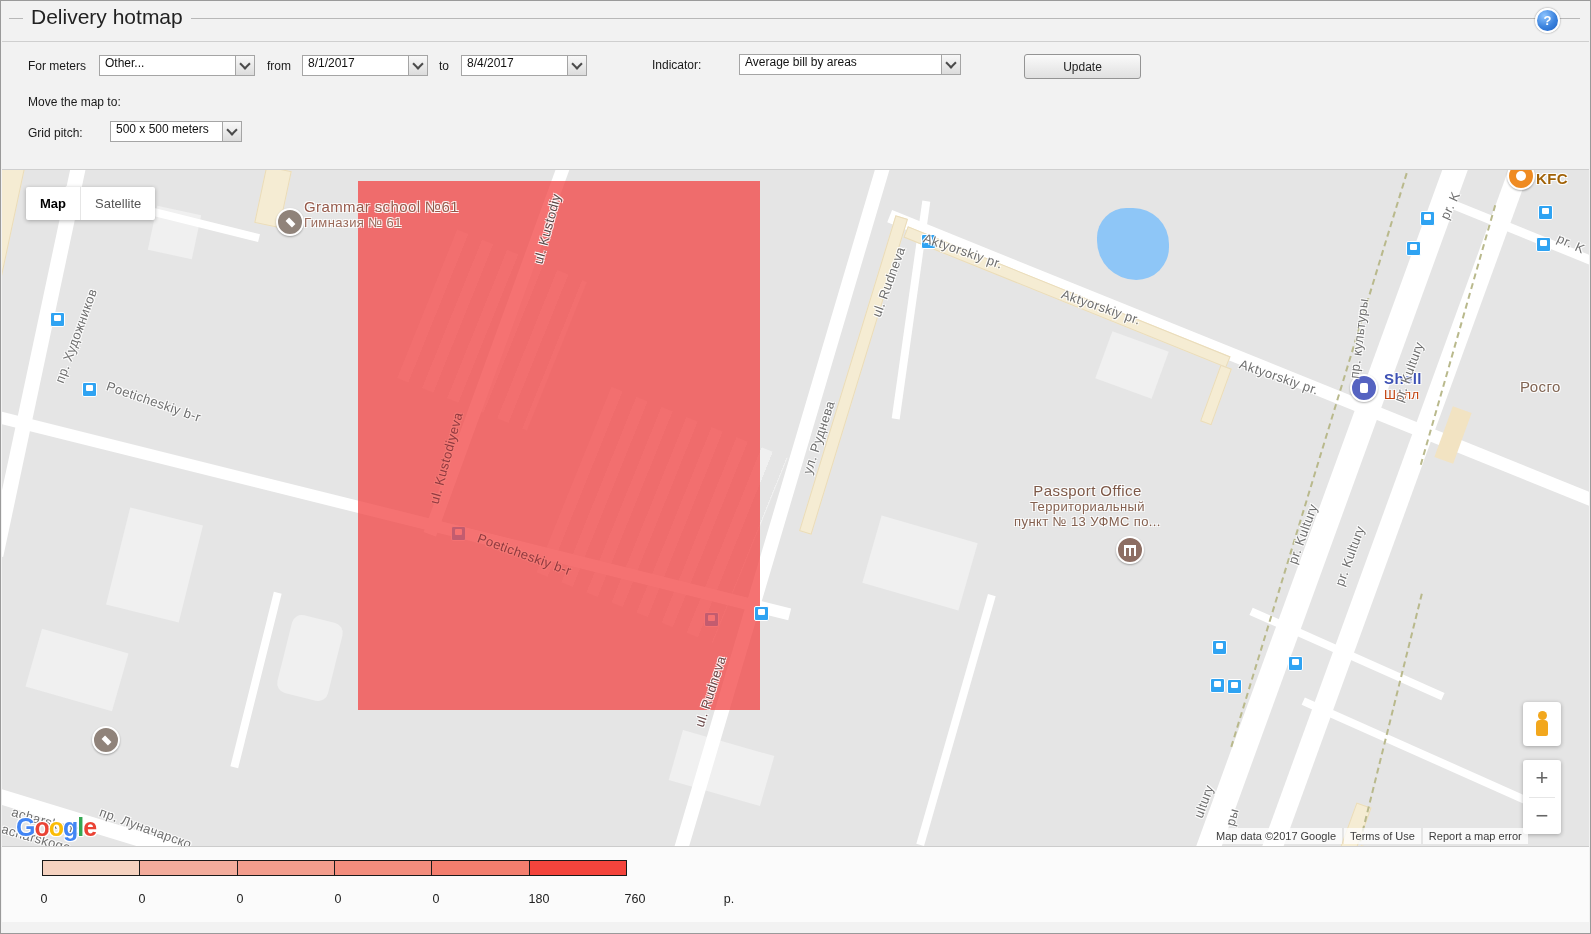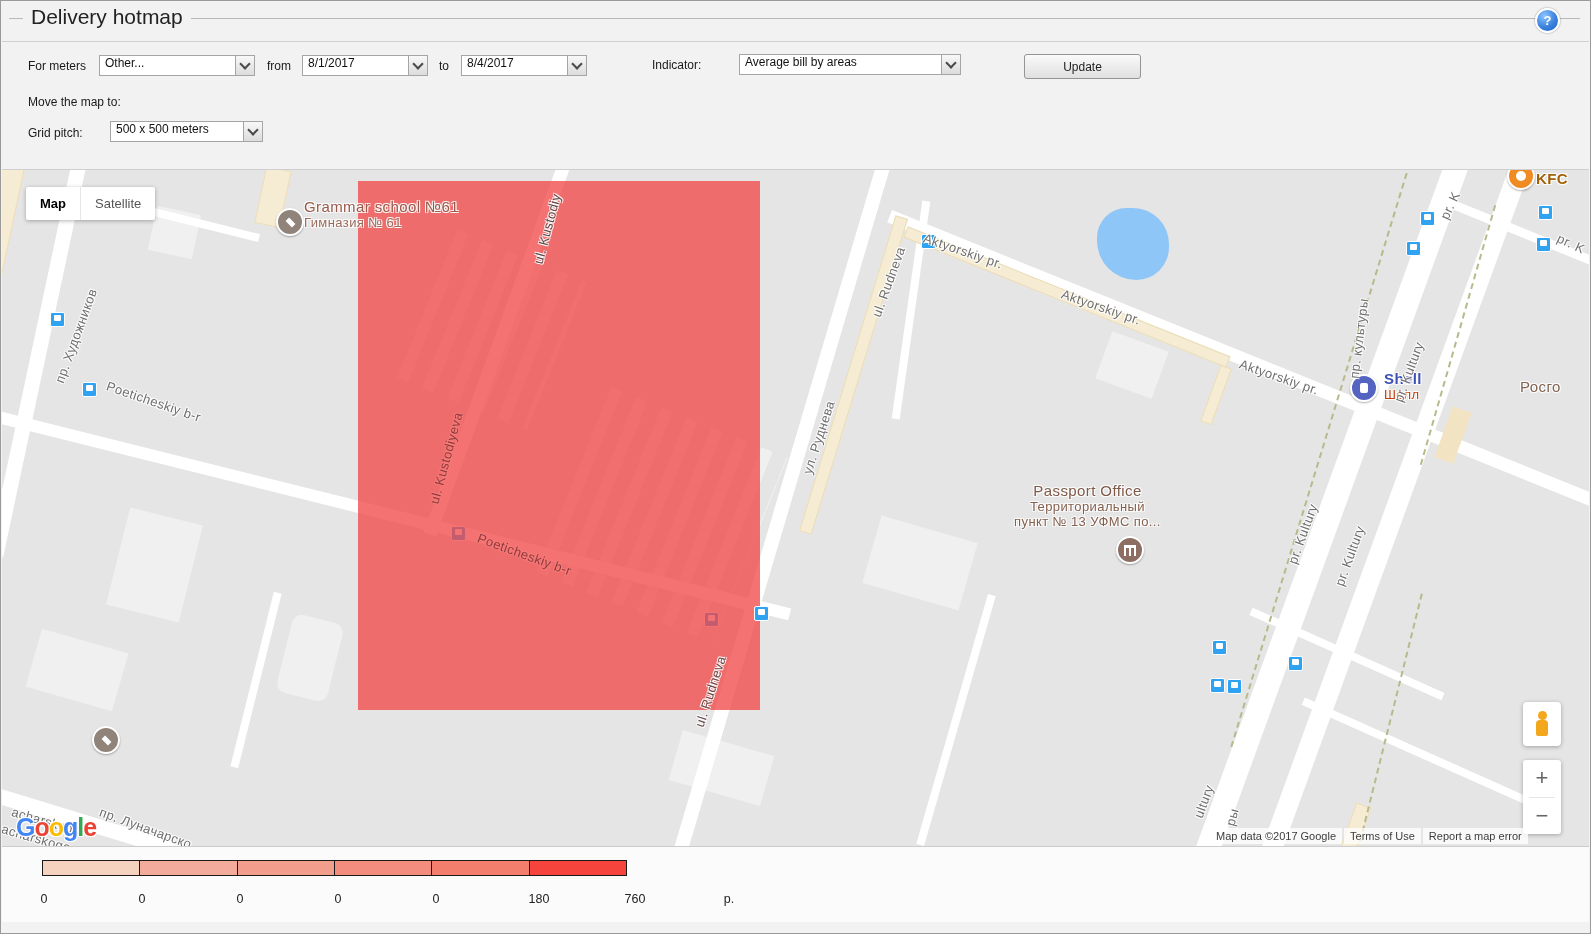--- a/index.html
+++ b/index.html
@@ -138,21 +138,21 @@
       <span class="val">Average bill by areas</span>
       <span class="arrow">
           <span class="chev"></span>
         </span>
     </div>
     <div class="btn" style="left:1022px;top:12px;width:115px">Update</div>
 
     <div class="lbl" style="left:26px;top:53px">Move the map to:</div>
 
     <div class="lbl" style="left:26px;top:84px">Grid pitch:</div>
-    <div class="combo" style="left:108px;top:79px;width:153px">
+    <div class="combo" style="left:108px;top:79px;width:132px">
       <span class="val">500 x 500 meters</span>
       <span class="arrow">
           <span class="chev"></span>
         </span>
     </div>
   </div>
 
   <div class="map">
 
     <div class="bld" style="left:115px;top:345px;width:75px;height:100px;transform:rotate(14deg)"></div>

